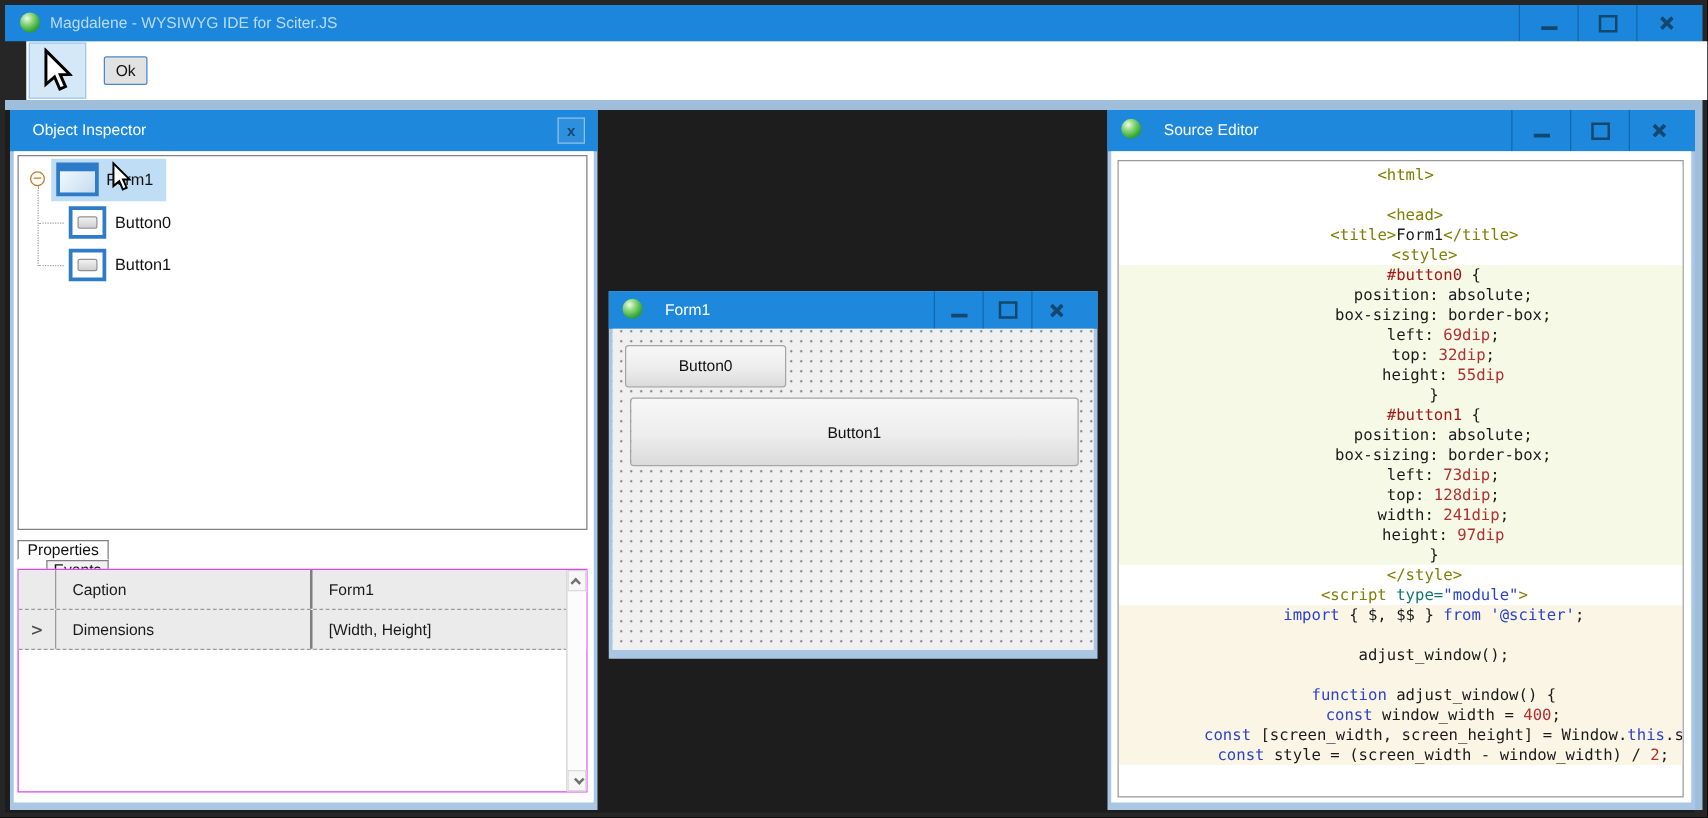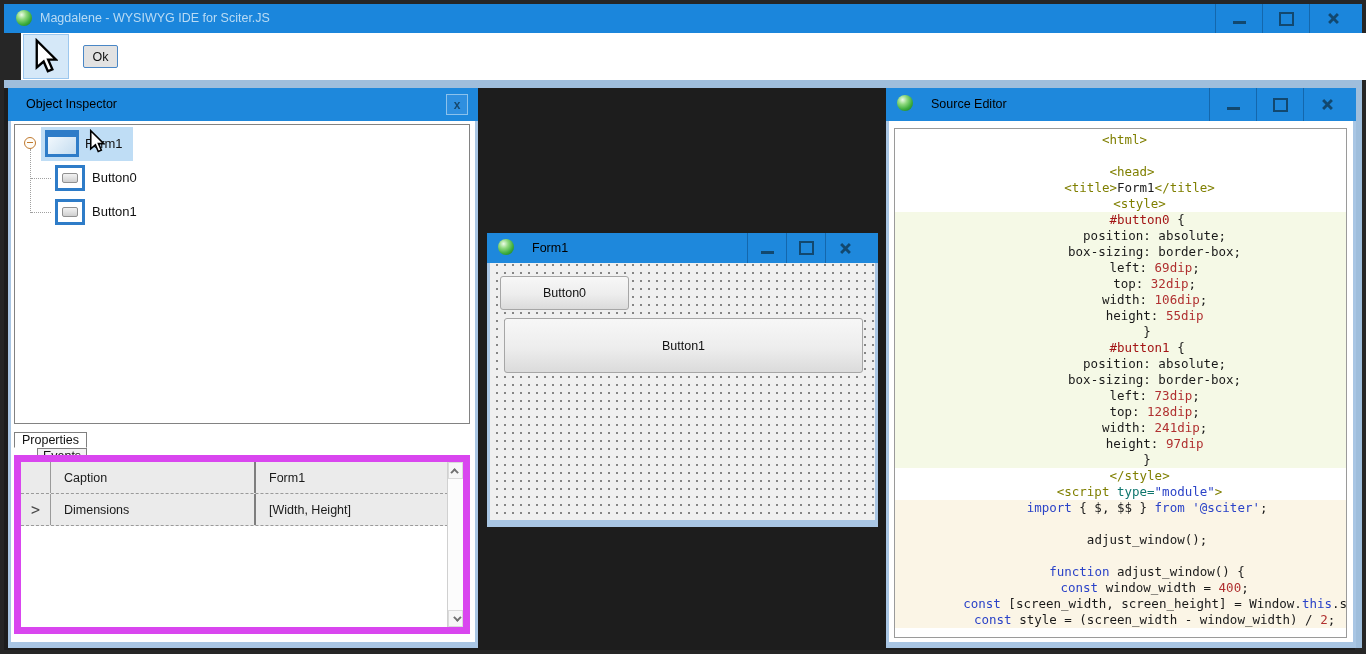--- a/index.html
+++ b/index.html
@@ -28,21 +28,21 @@
   .bluestrip-right{position:absolute;left:1355px;top:88px;width:7px;height:560px;background:#9FBEDC;}
   .dock{position:absolute;left:4px;top:88px;width:1351px;height:562px;background:#1D1D1D;}
 
   
   .panel{position:absolute;background:#A9C6E4;}
   .oi{left:8px;top:88px;width:470px;height:560px;}
   .designer{left:487px;top:233px;width:391px;height:294px;}
   .editor{left:886px;top:88px;width:470px;height:560px;}
   .ptitle{position:absolute;left:0;top:0;right:0;height:33px;background:#1E88DC;}
   .designer .ptitle{height:30px;}
-  .ptitle-text{position:absolute;left:18px;line-height:33px;font-size:12.5px;color:#000000;}
+  .ptitle-text{position:absolute;left:18px;line-height:33px;font-size:12.5px;color:#ffffff;}
   .designer .ptitle-text,.editor .ptitle-text{left:45px;}
   .designer .ptitle-text{line-height:30px;}
   .ptitle .sphere{position:absolute;left:11px;top:7px;}
   .designer .sphere{top:6px;}
   .designer .wbtn{width:38px;}
   .designer .winbtns{right:14px;}
   .pclose{position:absolute;right:10px;top:6px;width:22px;height:21px;background:#2F8FDF;
           border:1px solid #8CC2EC;color:#16496F;font-size:12px;font-weight:bold;
           display:flex;align-items:center;justify-content:center;line-height:1;box-sizing:border-box;}
 
@@ -67,21 +67,21 @@
   .h1{top:53px}.h2{top:87px}
   .cur-tree{position:absolute;left:74px;top:2px;z-index:3;}
   .cursor-path{fill:#FFF;stroke:#000;stroke-width:1.4;stroke-linejoin:miter;}
 
   .tabs{position:absolute;left:3px;top:311px;height:24px;display:flex;align-items:flex-end;flex-direction:column;}
   .tab{box-sizing:border-box;border:1px solid #808080;background:#F2F2F2;font-size:12.5px;color:#111;
        display:flex;align-items:center;justify-content:center;}
   .tab.active{width:73px;height:24px;background:#FFF;border-bottom:1px solid #FFF;z-index:2;}
   .tab.inactive{width:50px;height:21px;margin-left:1px;}
 
-  .proptable{position:absolute;left:3px;top:334px;width:456px;height:179px;border:7px solid #d946ef;background:#FFF;box-sizing:border-box;}
+  .proptable{position:absolute;left:3px;top:334px;width:456px;height:179px;border:1px solid #d946ef;background:#FFF;box-sizing:border-box;}
   .prow{display:flex;height:32px;background:#EBEBEB;border-bottom:1px dashed #9A9A9A;box-sizing:border-box;}
   .pcell-g{width:30px;border-right:1px solid #9A9A9A;display:flex;align-items:center;justify-content:center;
            color:#4A4A4A;font-size:15px;font-family:"DejaVu Sans Mono",monospace;box-sizing:border-box;}
   .pcell-n{width:205px;display:flex;align-items:center;padding-left:13px;font-size:12.5px;color:#1A1A1A;
            border-right:2px solid #7E7E7E;box-sizing:border-box;}
   .pcell-v{flex:1;display:flex;align-items:center;padding-left:13px;font-size:12.5px;color:#1A1A1A;margin-right:16px;}
   .pscroll{position:absolute;right:0;top:0;width:16px;height:100%;background:#FCFCFC;border-left:1px solid #D0D0D0;box-sizing:border-box;}
   .sbtn{position:absolute;left:0;width:100%;height:17px;background:#F7F7F7;border:1px solid #DADADA;
         box-sizing:border-box;display:flex;align-items:center;justify-content:center;}
   .sbtn.up{top:0}.sbtn.down{bottom:0}
@@ -260,21 +260,20 @@
           <div class="cl bg-w"><span class="c-tag">&lt;html&gt;</span></div>
           <div class="cl bg-w"></div>
           <div class="cl bg-w"><span class="c-tag">  &lt;head&gt;</span></div>
           <div class="cl bg-w"><span class="c-tag">    &lt;title&gt;</span><span class="c-plain">Form1</span><span class="c-tag">&lt;/title&gt;</span></div>
           <div class="cl bg-w"><span class="c-tag">    &lt;style&gt;</span></div>
           <div class="cl bg-css"><span class="c-sel">      #button0</span><span class="c-plain"> {</span></div>
           <div class="cl bg-css"><span class="c-plain">        position: absolute;</span></div>
           <div class="cl bg-css"><span class="c-plain">        box-sizing: border-box;</span></div>
           <div class="cl bg-css"><span class="c-plain">        left: </span><span class="c-num">69dip</span><span class="c-plain">;</span></div>
           <div class="cl bg-css"><span class="c-plain">        top: </span><span class="c-num">32dip</span><span class="c-plain">;</span></div>
-          <div class="cl bg-css"><span class="c-plain">        width: </span><span class="c-num">106dip</span><span class="c-plain">;</span></div>
           <div class="cl bg-css"><span class="c-plain">        height: </span><span class="c-num">55dip</span></div>
           <div class="cl bg-css"><span class="c-plain">      }</span></div>
           <div class="cl bg-css"><span class="c-sel">      #button1</span><span class="c-plain"> {</span></div>
           <div class="cl bg-css"><span class="c-plain">        position: absolute;</span></div>
           <div class="cl bg-css"><span class="c-plain">        box-sizing: border-box;</span></div>
           <div class="cl bg-css"><span class="c-plain">        left: </span><span class="c-num">73dip</span><span class="c-plain">;</span></div>
           <div class="cl bg-css"><span class="c-plain">        top: </span><span class="c-num">128dip</span><span class="c-plain">;</span></div>
           <div class="cl bg-css"><span class="c-plain">        width: </span><span class="c-num">241dip</span><span class="c-plain">;</span></div>
           <div class="cl bg-css"><span class="c-plain">        height: </span><span class="c-num">97dip</span></div>
           <div class="cl bg-css"><span class="c-plain">      }</span></div>

